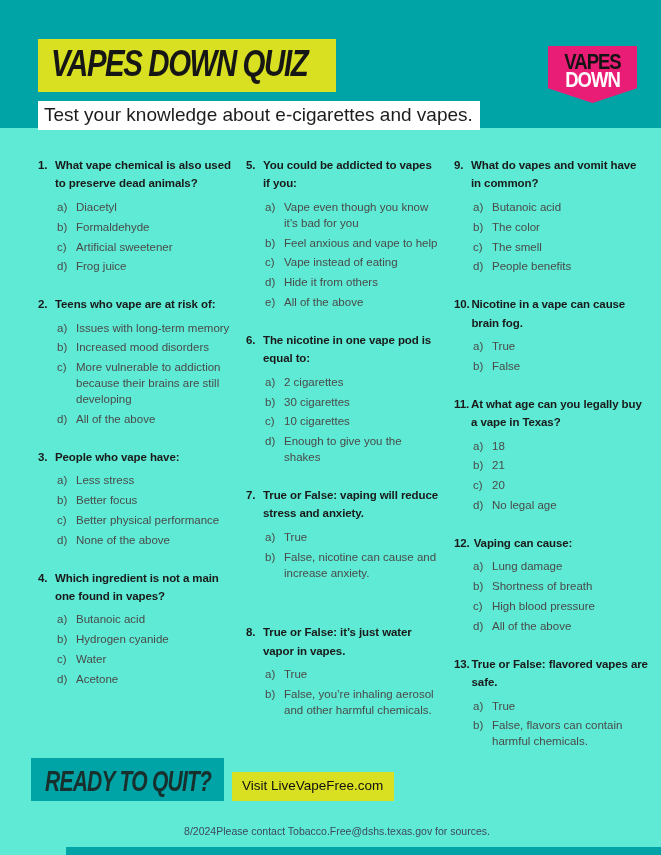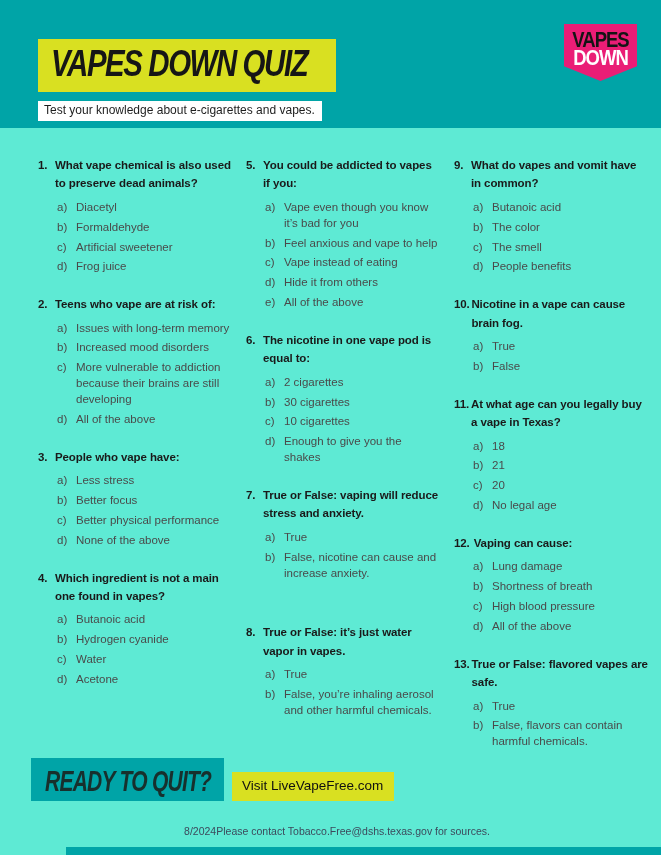--- a/index.html
+++ b/index.html
@@ -12,22 +12,22 @@
   body{font-family:"Liberation Sans", sans-serif;}
   .page{position:relative;width:661px;height:855px;background:#5eead4;overflow:hidden;padding-left:28px;}
 
   
   .header-band{position:absolute;top:0;left:0;right:0;height:128px;background:var(--teal);}
   .title-box{position:absolute;left:38px;top:39px;background:var(--yellow);padding:10px 15px 12px 13px;}
   .title-text{display:inline-block;white-space:nowrap;font-weight:bold;font-style:italic;
               font-size:31px;letter-spacing:-1.5px;color:#161616;line-height:1;
               transform:scaleY(1.18) scaleX(.95);transform-origin:0 70%;}
   .subtitle-box{position:absolute;left:38px;top:101px;background:#ffffff;padding:2px 7px 3px 6px;
-                font-size:12px;color:#1d1d1d;line-height:1.25;}
-  .logo{position:absolute;right:24px;top:24px;width:73px;height:57px;background:var(--pink);
+                font-size:19px;color:#1d1d1d;line-height:1.25;}
+  .logo{position:absolute;right:24px;top:46px;width:89px;height:57px;background:var(--pink);
         clip-path:polygon(0 0,100% 0,100% 74%,50% 100%,0 74%);
         display:flex;flex-direction:column;align-items:center;padding-top:6px;}
   .logo-line{font-weight:bold;font-size:18.5px;line-height:.96;letter-spacing:-1px;
              transform:scaleY(1.15);transform-origin:center top;}
   .logo-vapes{color:#141414;}
   .logo-down{color:#ffffff;}
 
   
   .quiz{position:absolute;top:156px;left:38px;display:flex;gap:13px;}
   .column{flex:0 0 195px;width:195px;}

